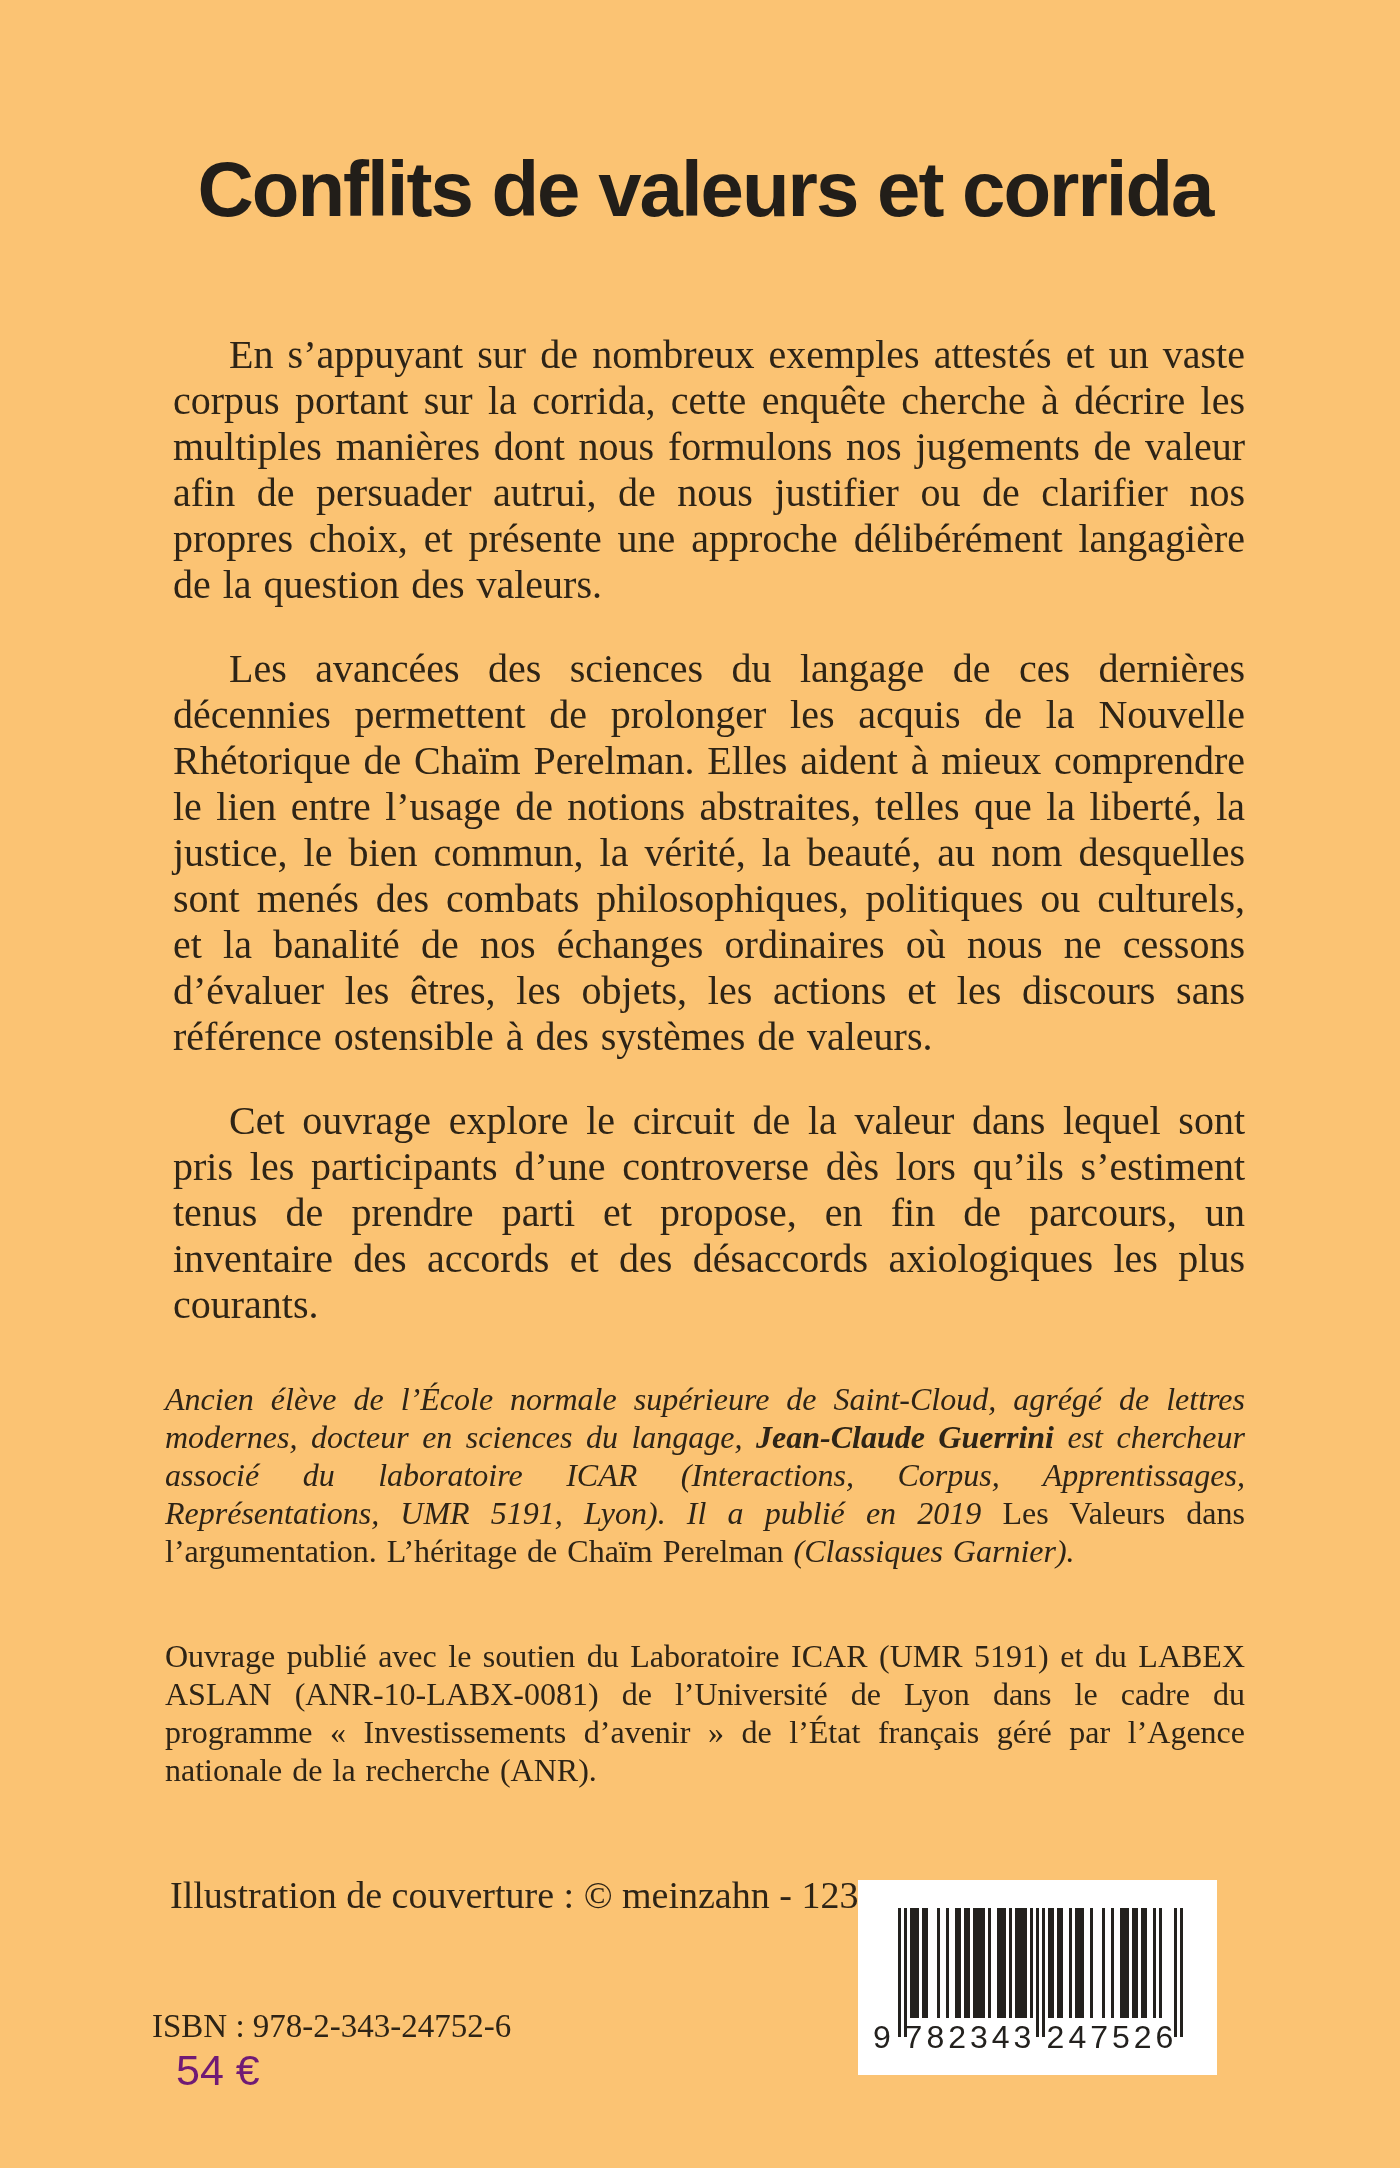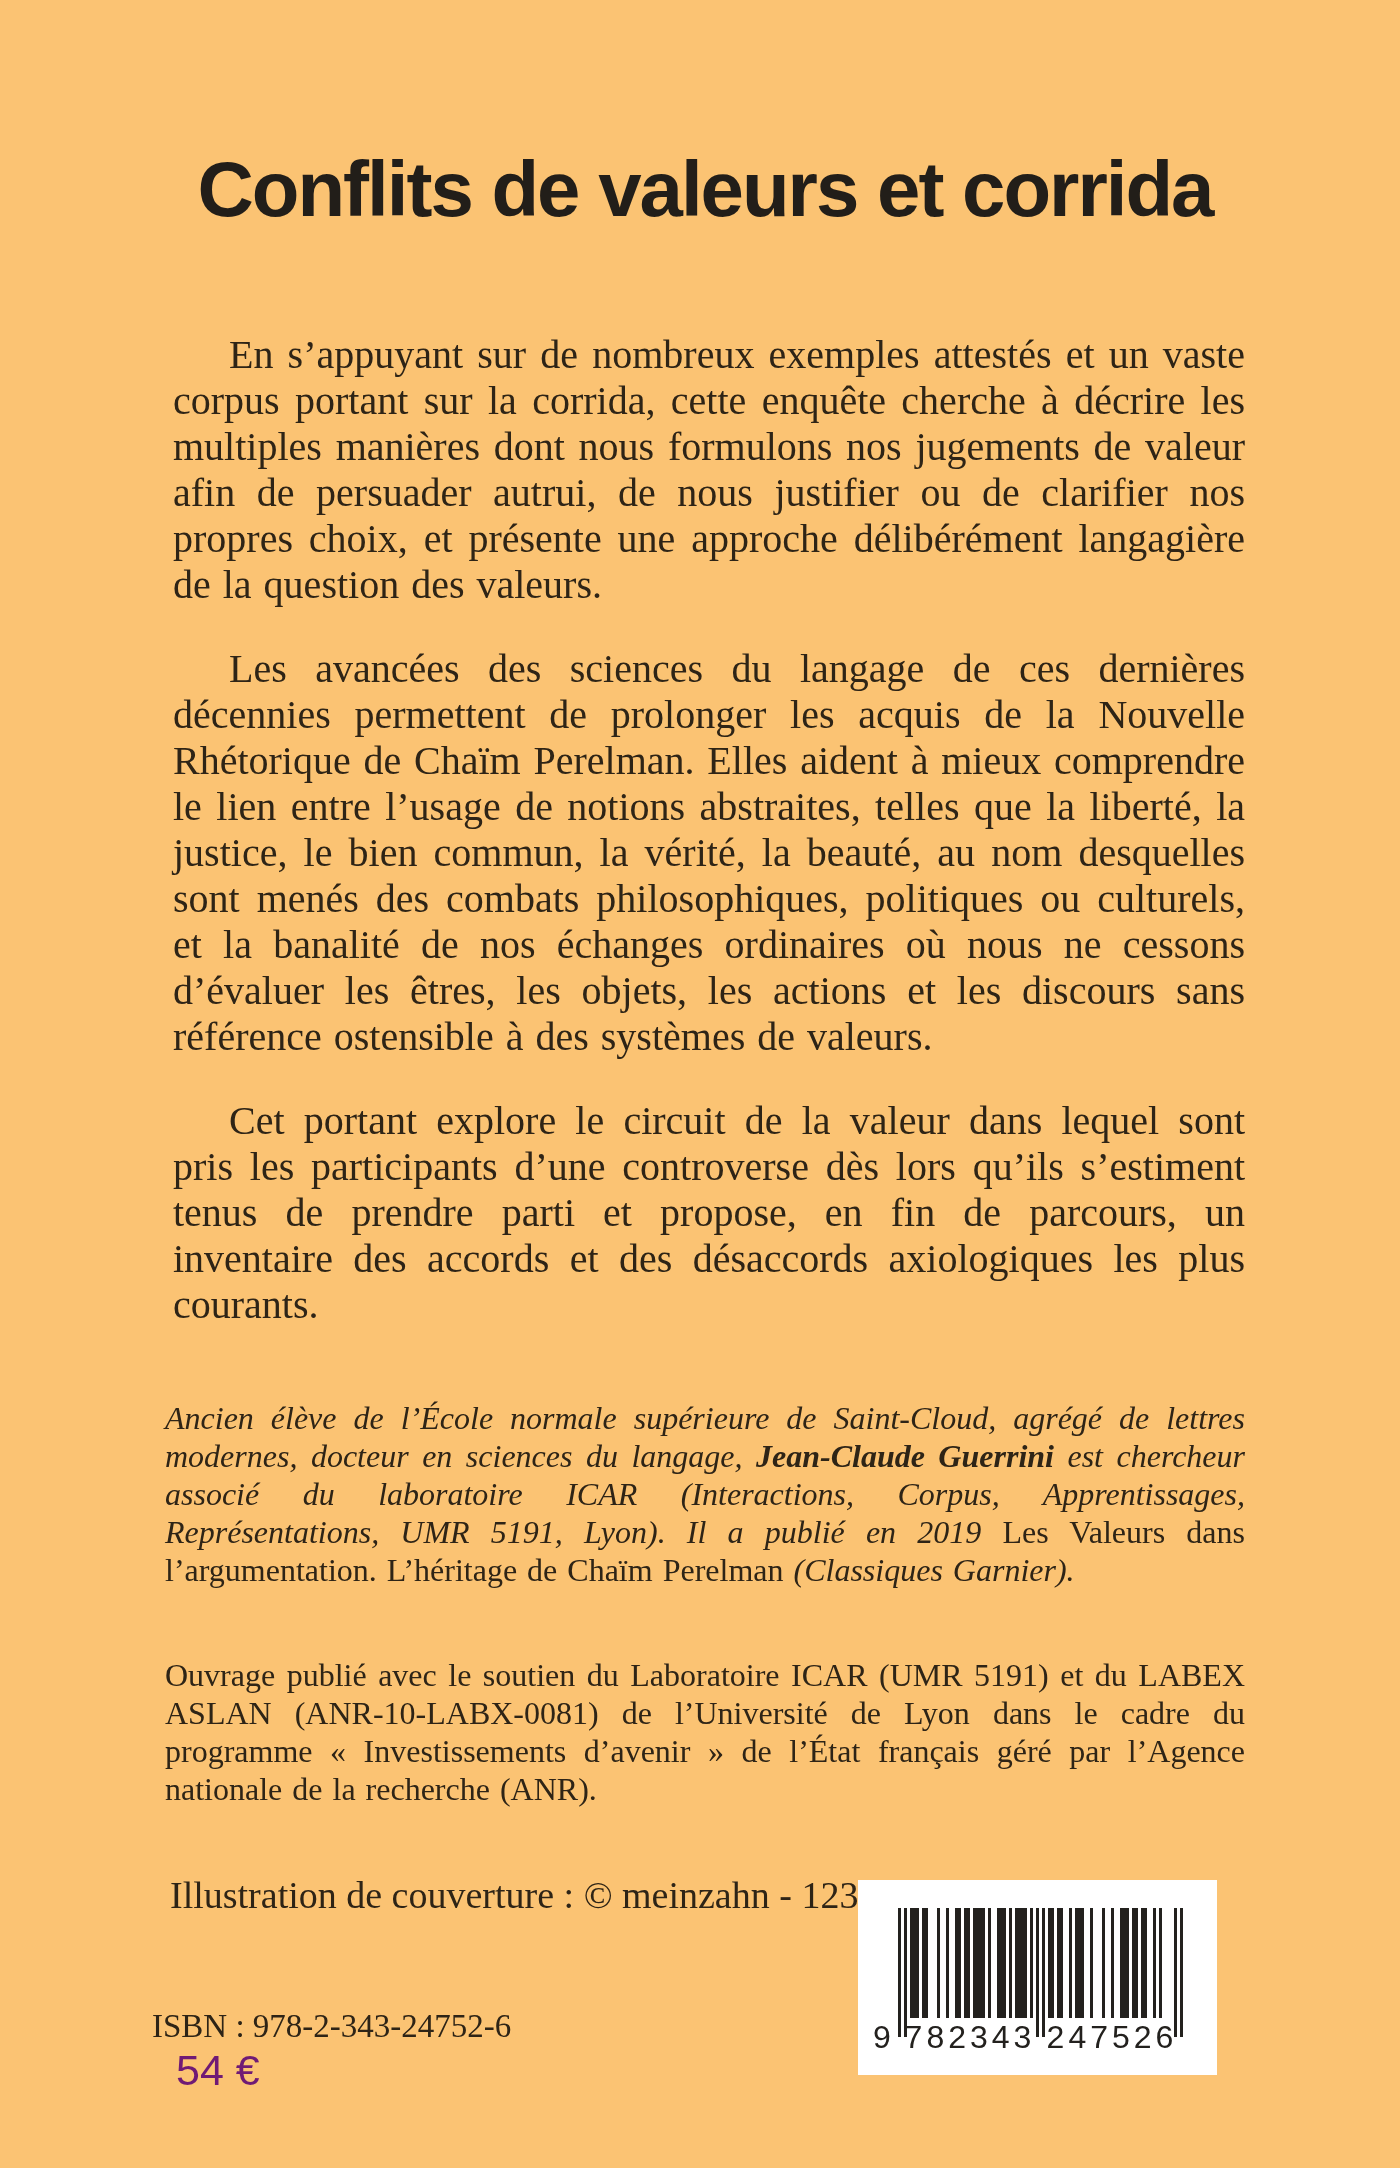--- a/index.html
+++ b/index.html
@@ -32,21 +32,21 @@
   .synopsis p {
     font-size: 40px;
     line-height: 46px;
     text-align: justify;
     text-indent: 56px;
     margin-bottom: 38px;
     word-spacing: 2px;
     margin-left: 8px;
   }
   .bio {
-    margin-top: 71px;
+    margin-top: 52px;
     font-size: 32px;
     line-height: 38px;
     text-align: justify;
     font-style: italic;
     word-spacing: 2px;
   }
   .bio .upright { font-style: normal; }
   .bio .bold-it { font-weight: 700; }
   .funding {
     margin-top: 67px;
@@ -94,21 +94,21 @@
 <body>
 
 <div class="page">
   <div class="content">
 
     <h1 class="book-title">Conflits de valeurs et corrida</h1>
 
     <div class="synopsis">
       <p>En s’appuyant sur de nombreux exemples attestés et un vaste corpus portant sur la corrida, cette enquête cherche à décrire les multiples manières dont nous formulons nos jugements de valeur afin de persuader autrui, de nous justifier ou de clarifier nos propres choix, et présente une approche délibérément langagière de la question des valeurs.</p>
       <p>Les avancées des sciences du langage de ces dernières décennies permettent de prolonger les acquis de la Nouvelle Rhétorique de Chaïm Perelman. Elles aident à mieux comprendre le lien entre l’usage de notions abstraites, telles que la liberté, la justice, le bien commun, la vérité, la beauté, au nom desquelles sont menés des combats philosophiques, politiques ou culturels, et la banalité de nos échanges ordinaires où nous ne cessons d’évaluer les êtres, les objets, les actions et les discours sans référence ostensible à des systèmes de valeurs.</p>
-      <p>Cet portant explore le circuit de la valeur dans lequel sont pris les participants d’une controverse dès lors qu’ils s’estiment tenus de prendre parti et propose, en fin de parcours, un inventaire des accords et des désaccords axiologiques les plus courants.</p>
+      <p>Cet ouvrage explore le circuit de la valeur dans lequel sont pris les participants d’une controverse dès lors qu’ils s’estiment tenus de prendre parti et propose, en fin de parcours, un inventaire des accords et des désaccords axiologiques les plus courants.</p>
     </div>
 
     <p class="bio"><span>Ancien élève de l’École normale supérieure de Saint-Cloud, agrégé de lettres modernes, docteur en sciences du langage, </span><span class="bold-it">Jean-Claude Guerrini</span><span> est chercheur associé du laboratoire ICAR (Interactions, Corpus, Apprentissages, Représentations, UMR 5191, Lyon). Il a publié en 2019 </span><span class="upright">Les Valeurs dans l’argumentation. L’héritage de Chaïm Perelman </span><span>(Classiques Garnier).</span></p>
 
     <p class="funding">Ouvrage publié avec le soutien du Laboratoire ICAR (UMR 5191) et du LABEX ASLAN (ANR-10-LABX-0081) de l’Université de Lyon dans le cadre du programme « Investissements d’avenir » de l’État français géré par l’Agence nationale de la recherche (ANR).</p>
   </div>
 
   <div class="cover-credit">Illustration de couverture : © meinzahn - 123rf.com</div>
   <div class="isbn">ISBN : 978-2-343-24752-6</div>
   <div class="price">54 €</div>

